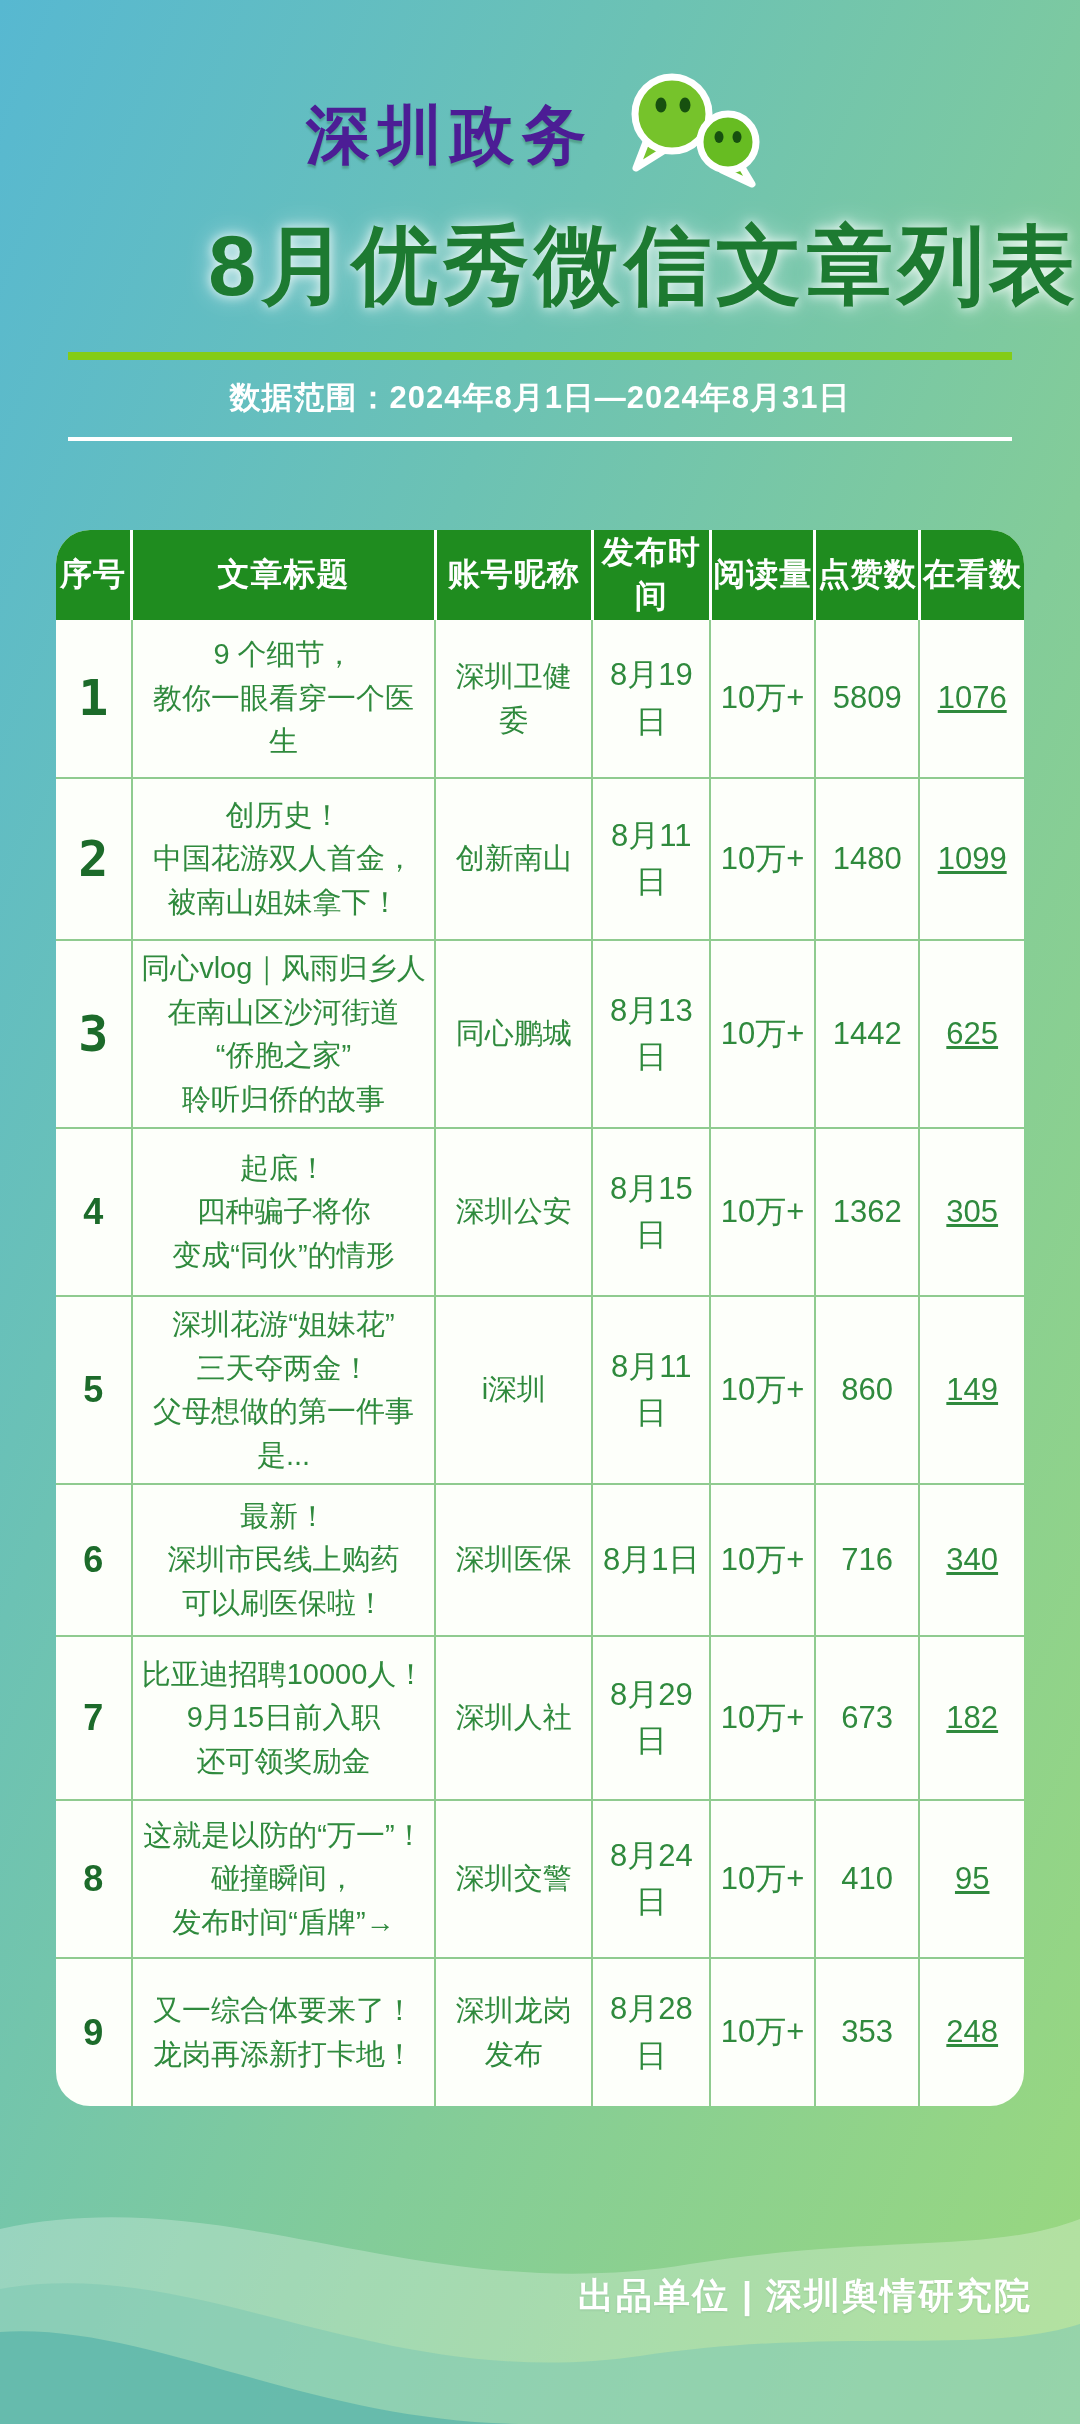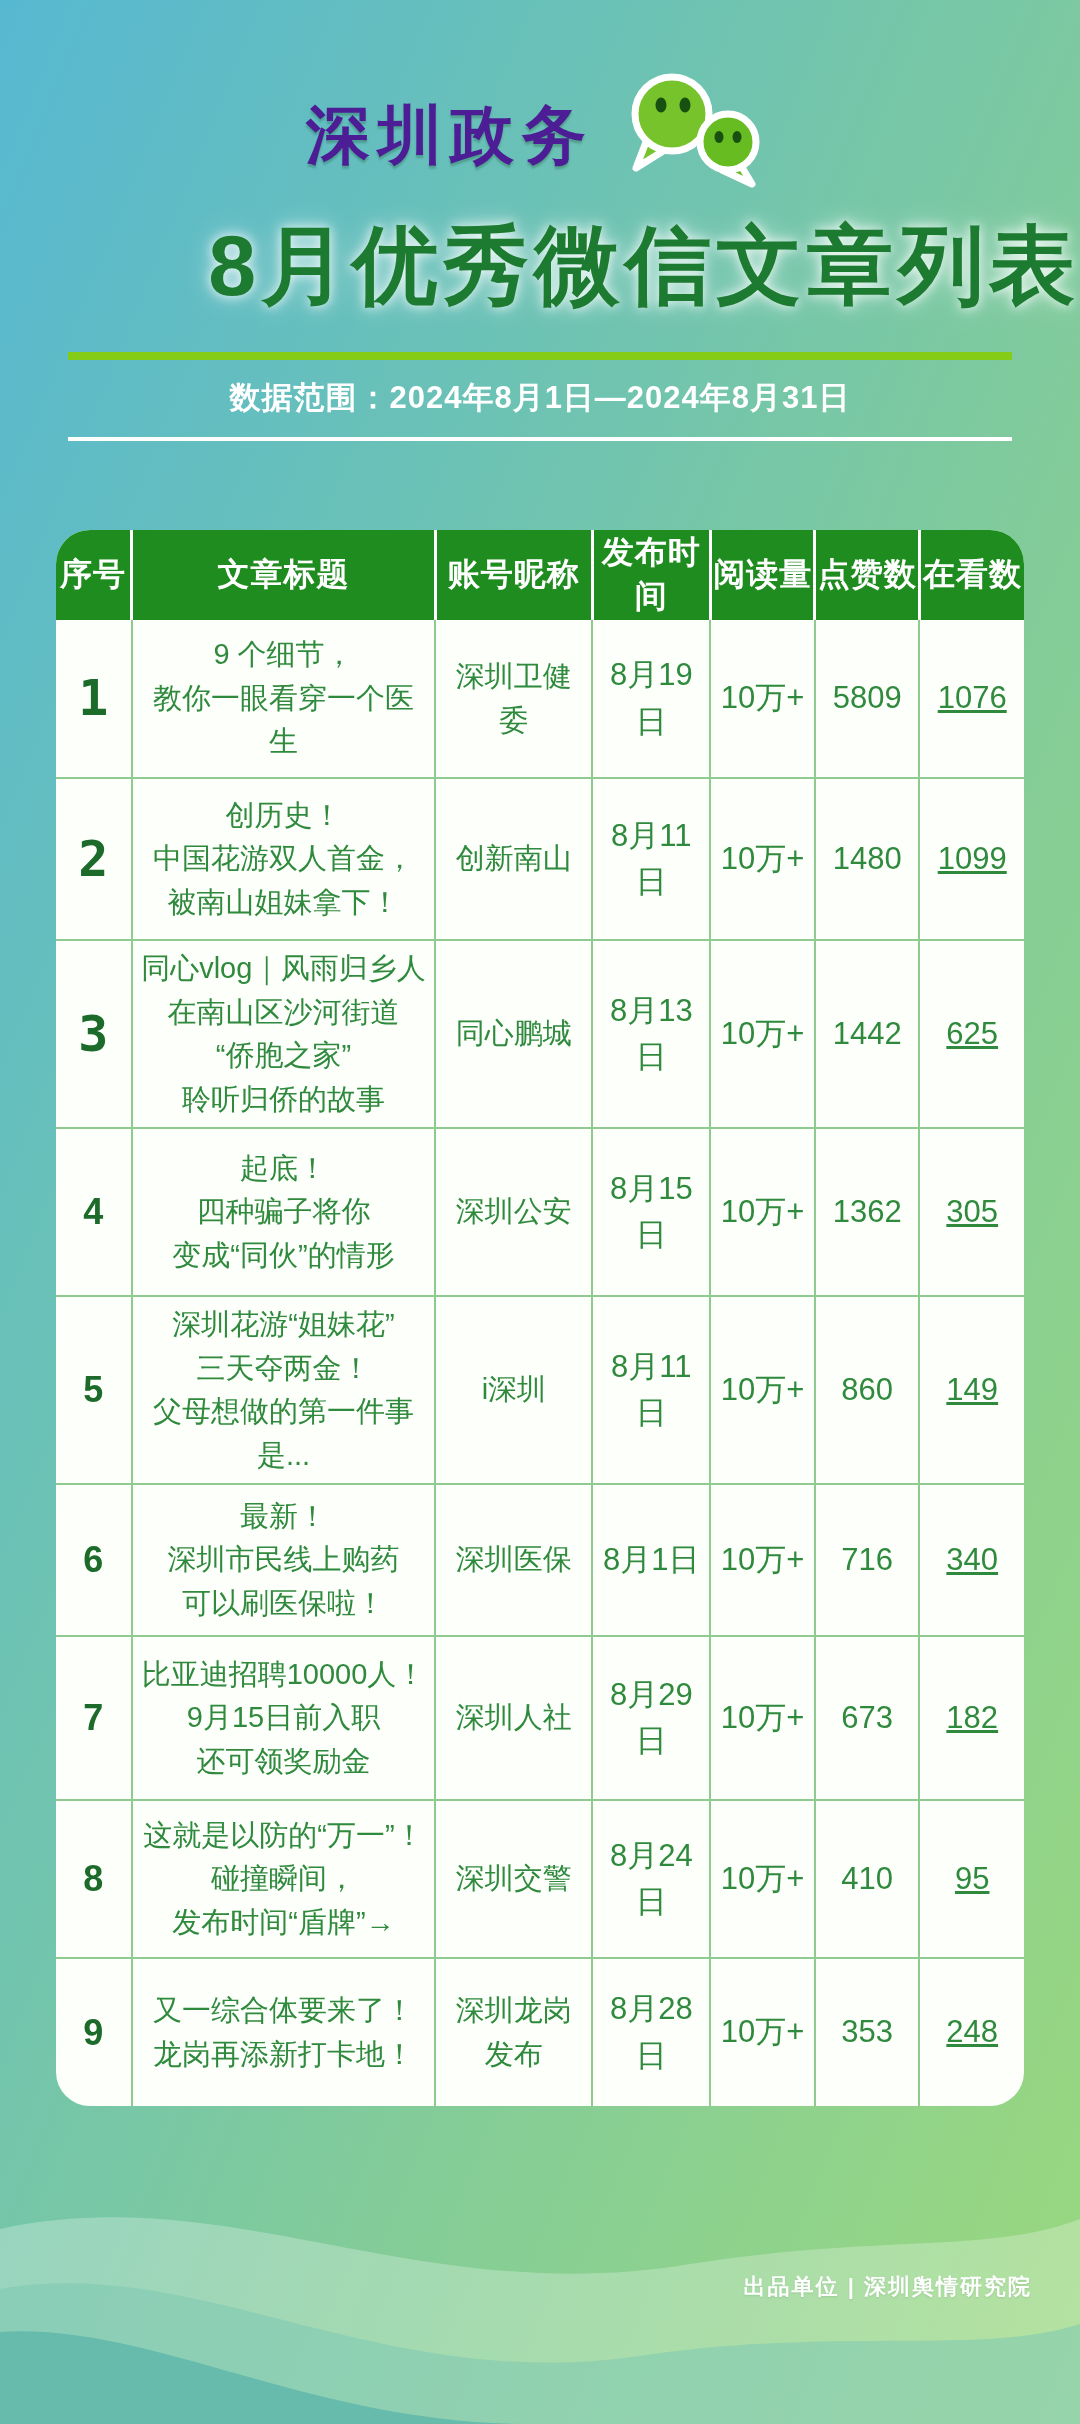--- a/index.html
+++ b/index.html
@@ -66,21 +66,21 @@
   tbody tr:nth-child(10){height:180px;}
   td.sn{font-size:36px;font-weight:700;color:#1c6b2a;}
   tbody tr:nth-child(-n+3) td.sn{
     font-size:50px;font-weight:900;font-family:"DejaVu Sans Mono","Liberation Mono",monospace;
   }
   td.title{white-space:pre-line;border-radius:23px;}
   td.num,td.date{font-size:31px;}
   
   .credit{
     position:absolute;right:48px;top:2272px;color:#ffffff;
-    font-size:22px;font-weight:700;letter-spacing:2px;
+    font-size:36px;font-weight:700;letter-spacing:2px;
     text-shadow:0 1px 2px rgba(20,80,40,.2);
   }
 </style>
 </head>
 <body>
 
 <div class="badge-row">
   <span class="badge-text">深圳政务</span>
   <svg class="wechat-icon" viewBox="0 0 158 120">
     <path d="M30 70 L20 96 L52 76 Z" fill="#76c32b" stroke="#ffffff" stroke-width="7" stroke-linejoin="round"></path>

